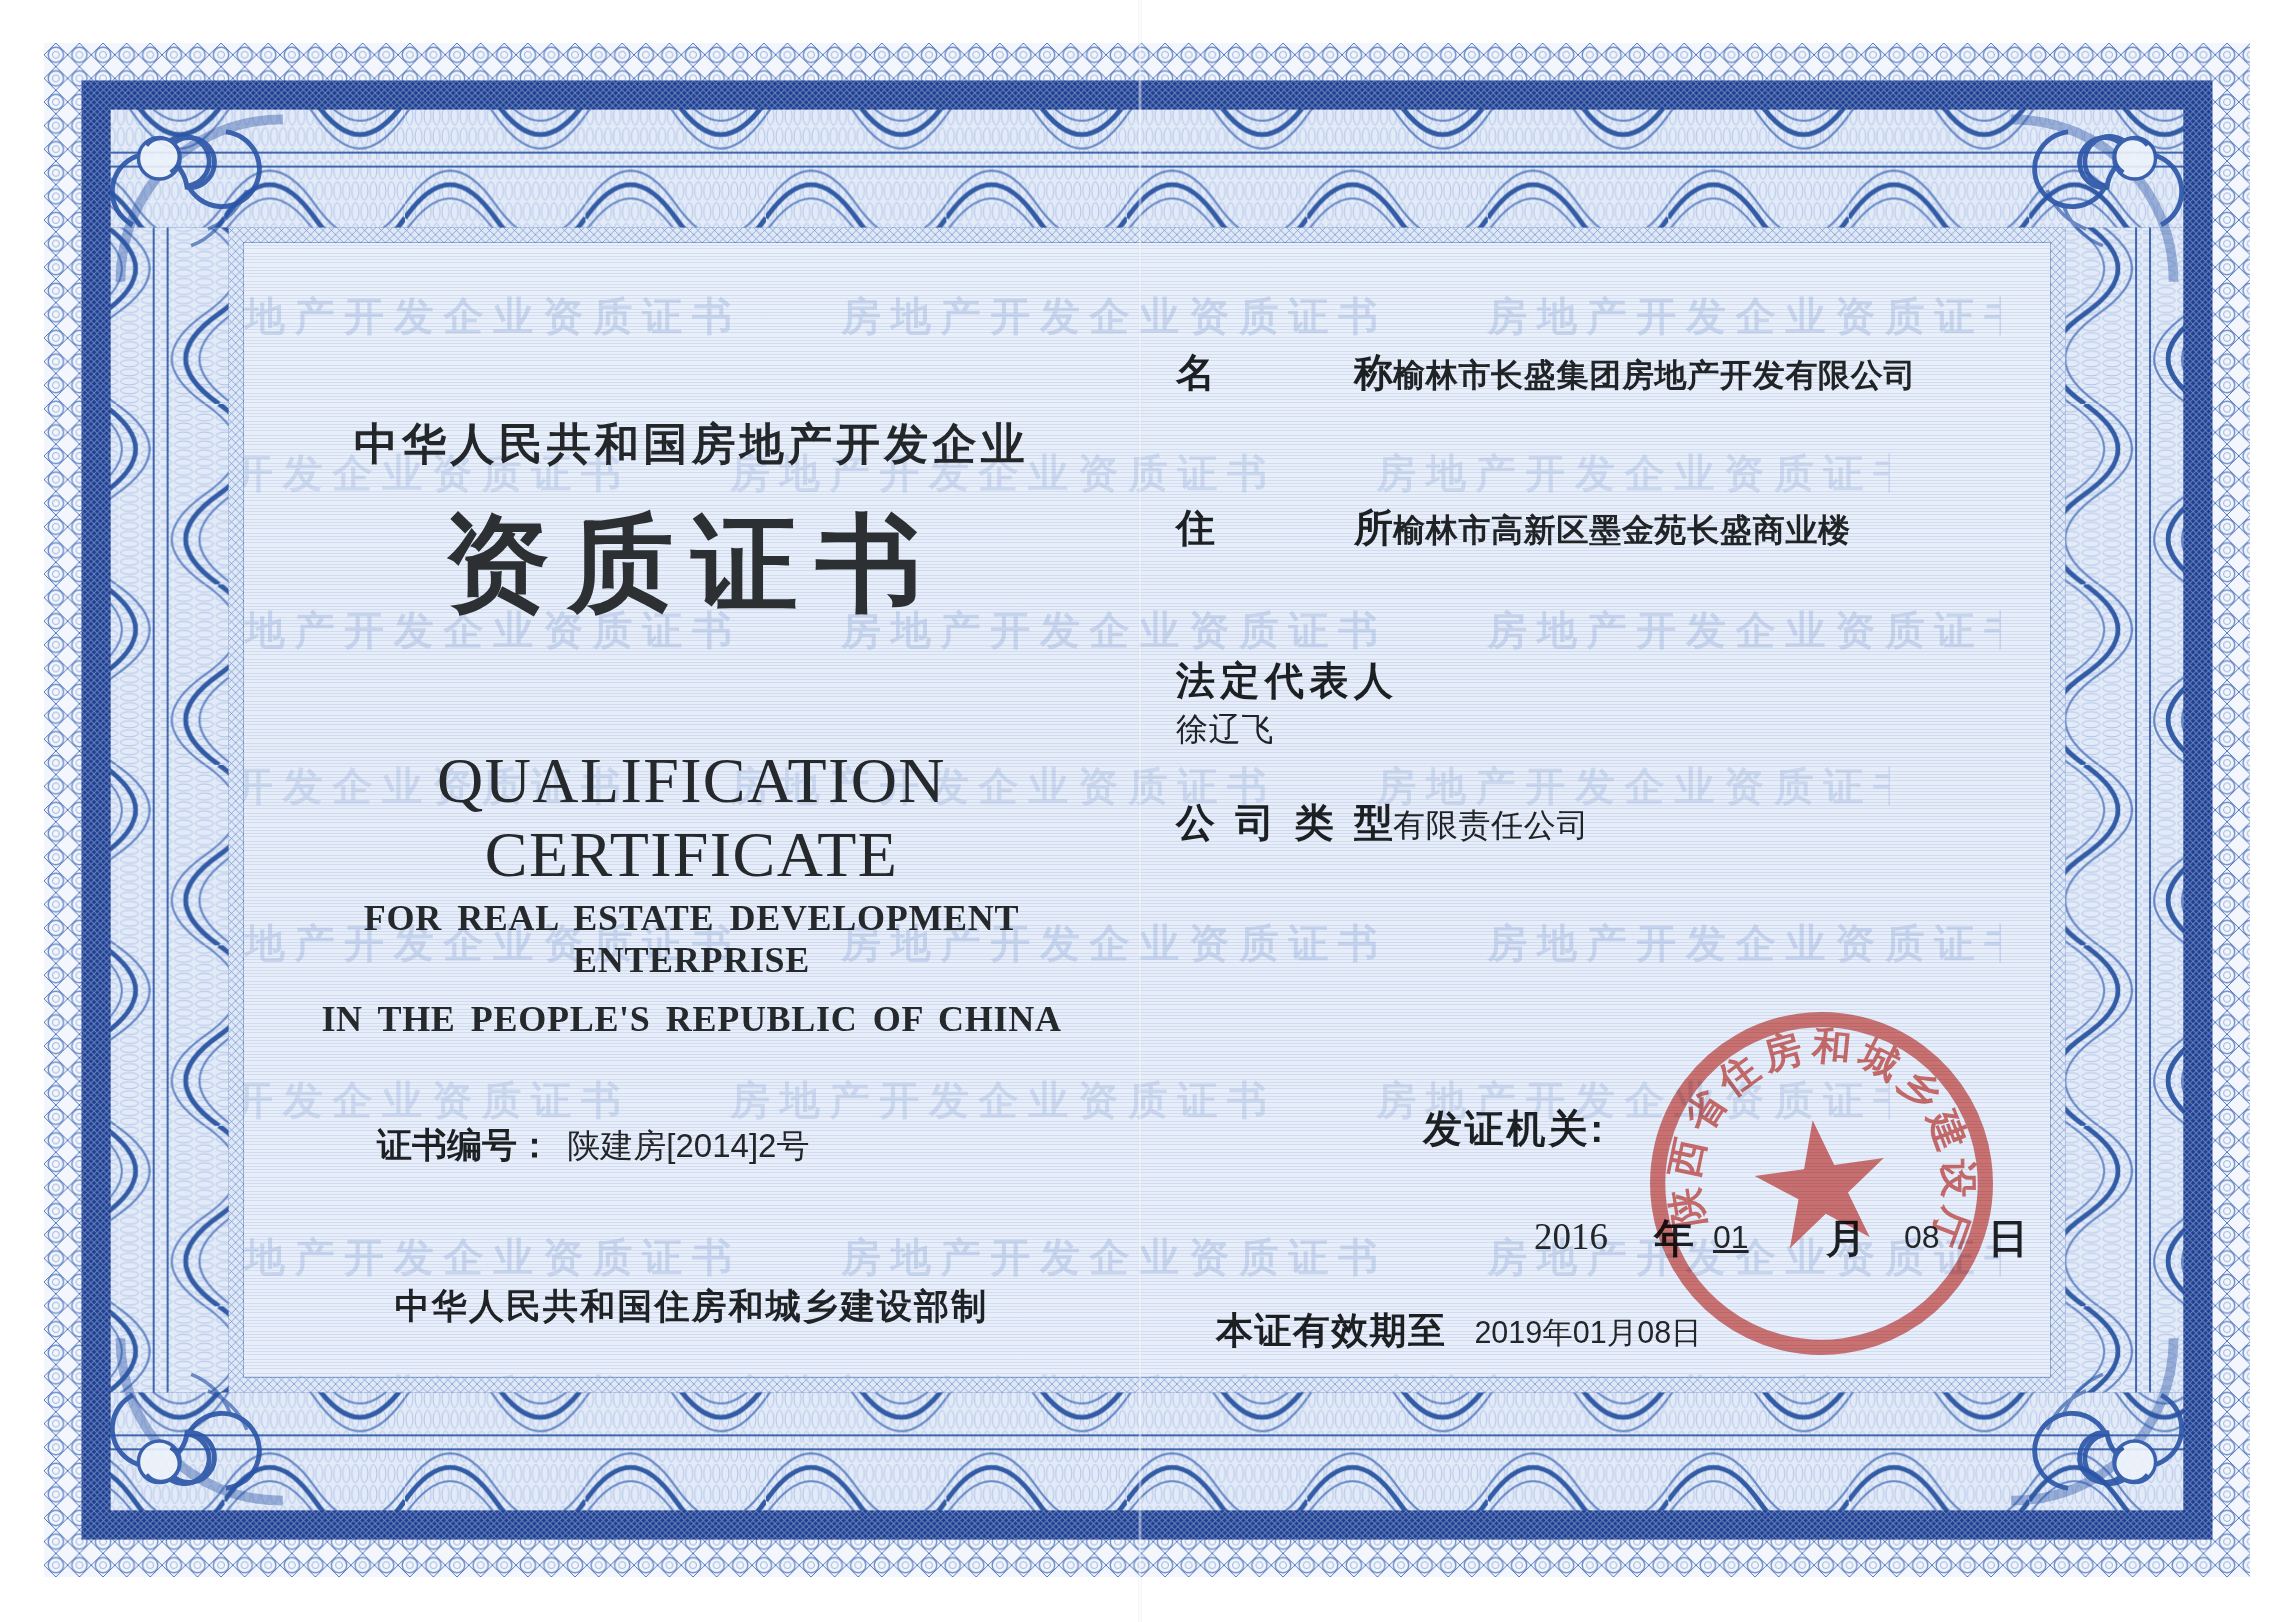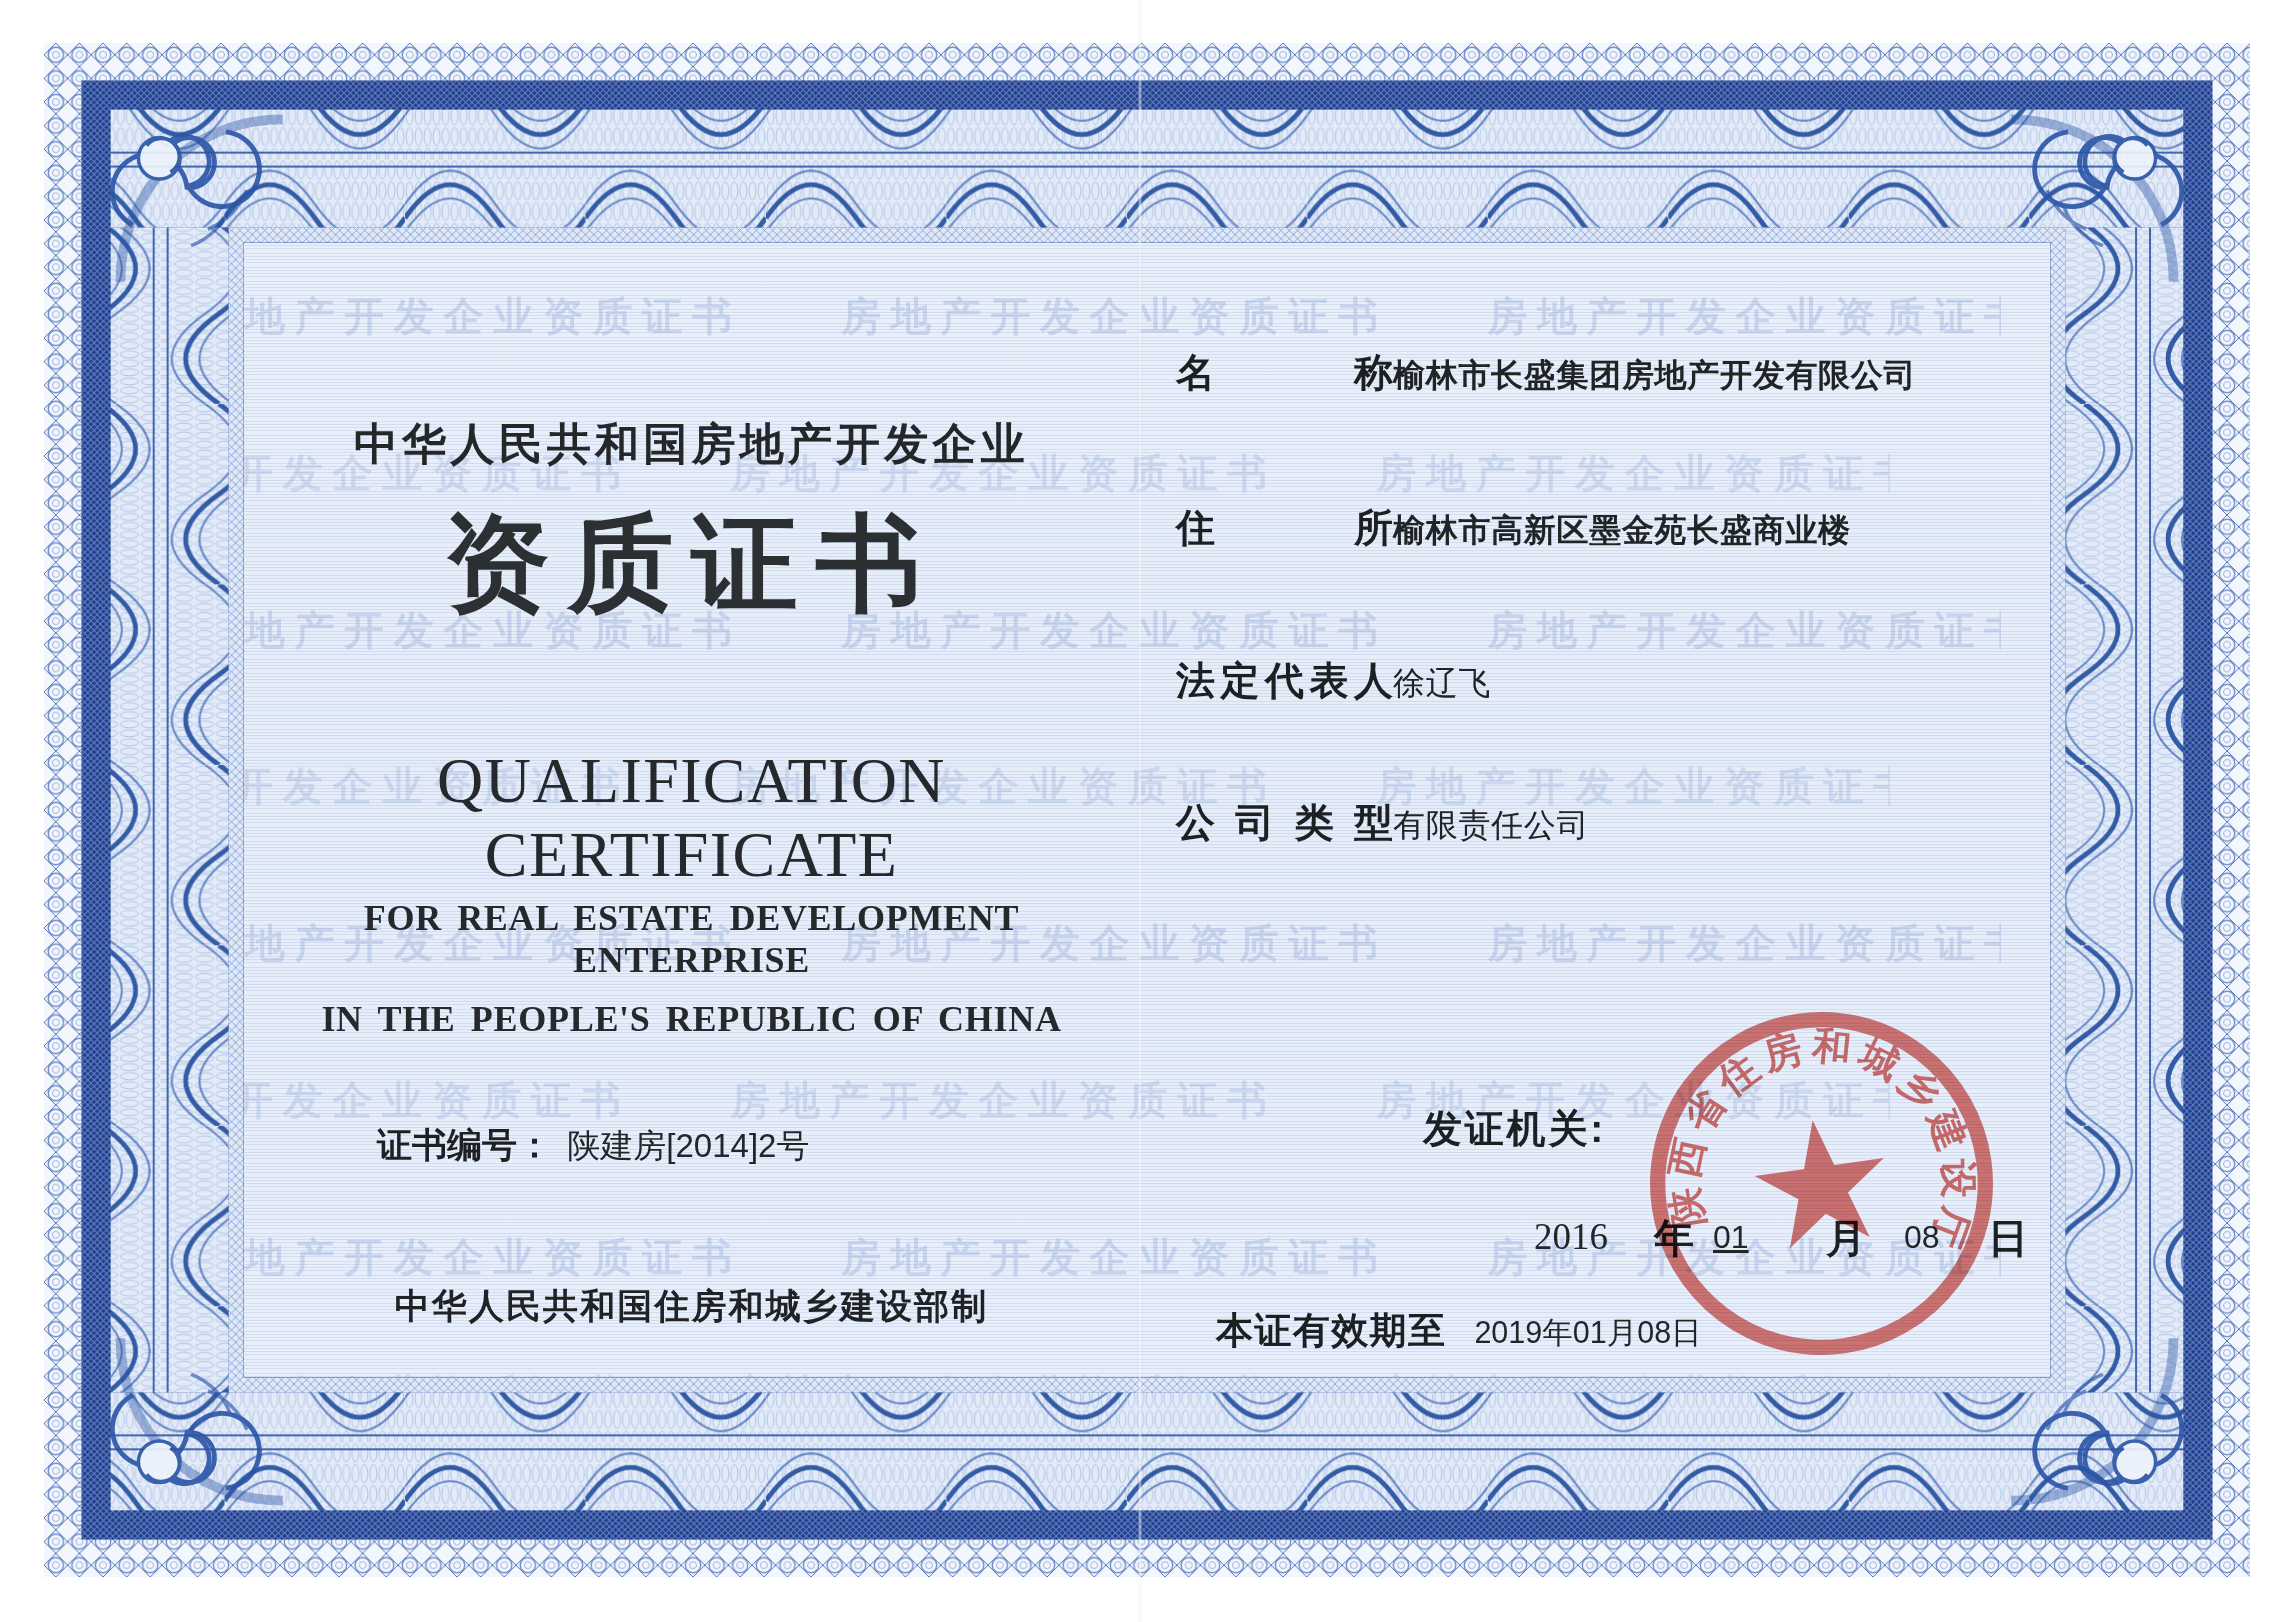--- a/index.html
+++ b/index.html
@@ -34,21 +34,21 @@
   .certno .lbl{font-size:35px;font-weight:700;color:#1e2124;}
   .certno .val{font-size:33px;font-weight:500;margin-left:15.3px;color:#232629;}
   .issuer{position:absolute;left:0;width:100%;top:1040px;font-size:35px;font-weight:700;letter-spacing:2.1px;
           font-family:"Liberation Serif","DejaVu Serif",serif;color:#202326;}
   
   .field{position:absolute;left:932px;display:flex;align-items:baseline;}
   .flabel{width:217px;font-size:39px;font-weight:700;color:#1d2023;
           text-align:justify;text-align-last:justify;text-justify:inter-character;}
   .fvalue{font-size:32px;font-weight:600;color:#212427;letter-spacing:0.7px;}
   .fvalue.light{font-weight:500;}
-  .f1{top:103px;} .f2{top:258px;} .f3{top:411px;} .f4{top:553px;} .f5{top:702px;}
+  .f1{top:103px;} .f2{top:258px;} .f3{top:411px;flex-direction:column;} .f4{top:553px;} .f5{top:702px;}
   .authority{position:absolute;left:1179px;top:859px;font-size:39px;font-weight:700;letter-spacing:2.8px;color:#1d2023;}
   .daterow{position:absolute;left:0;top:968px;width:100%;height:34px;}
   .daterow span{position:absolute;}
   .d-year{left:1290px;top:4.2px;font-size:37px;font-family:"Liberation Serif","DejaVu Serif",serif;color:#232629;}
   .d-yu{left:1410px;top:0;font-size:40px;font-weight:700;color:#1d2023;}
   .d-month{left:1469px;top:8.3px;font-size:32px;color:#232629;text-decoration:underline;}
   .d-mu{left:1582px;top:0;font-size:40px;font-weight:700;color:#1d2023;}
   .d-day{left:1660px;top:8.3px;font-size:32px;color:#232629;}
   .d-du{left:1744px;top:0;font-size:40px;font-weight:700;color:#1d2023;}
   .validity{position:absolute;left:972px;top:1063px;display:flex;align-items:baseline;}

